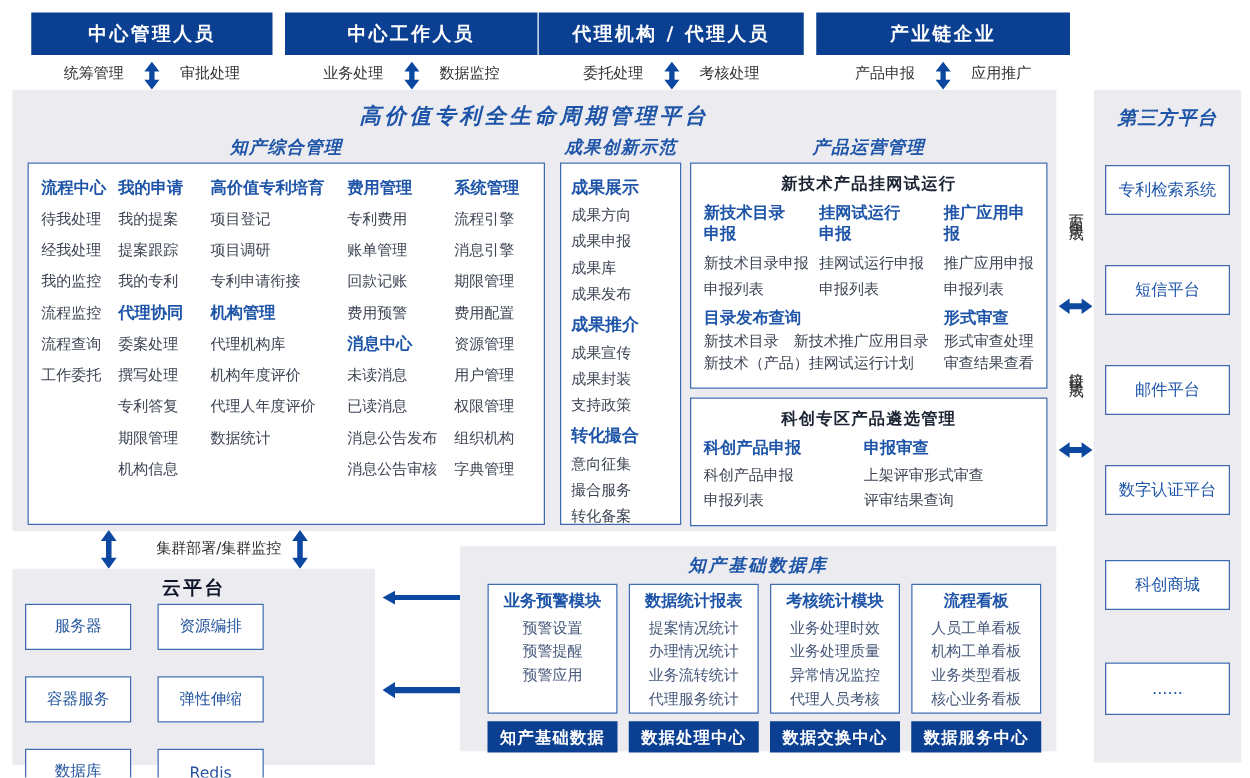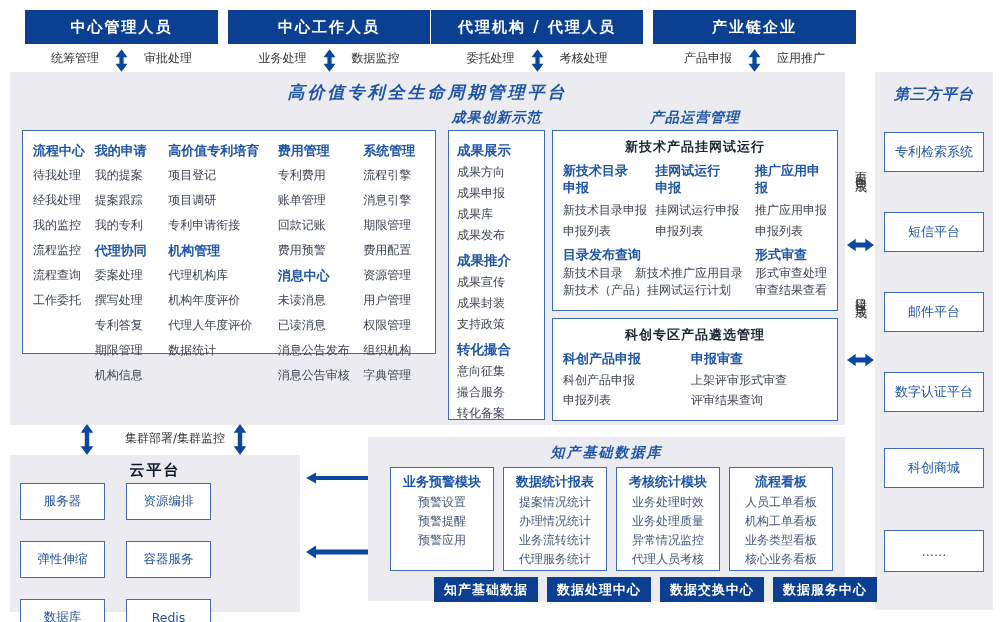--- a/index.html
+++ b/index.html
@@ -16,21 +16,21 @@
 
   
   .main-area { position:absolute; left:10px; top:72px; width:835px; height:353px; background:#ececf0; }
   .platform-title { position:absolute; top:9px; left:0; width:100%; text-align:center;
                     font-size:17px; font-weight:bold; font-style:italic; color:#1e55a8; letter-spacing:3px; }
   .section-title { position:absolute; top:37px; text-align:center; font-size:14px; font-weight:bold;
                    font-style:italic; color:#1e55a8; letter-spacing:1px; }
   .wbox { position:absolute; background:#fff; border:1.5px solid #3f6cb0; }
 
   
-  .ipbox { left:12px; top:58px; width:414px; height:224px; display:flex; padding:7px 10px; justify-content:space-between; }
+  .ipbox { left:12px; top:58px; width:414px; height:290px; display:flex; padding:7px 10px; justify-content:space-between; }
   .gtitle { font-weight:bold; font-size:13px; color:#1e55a8; height:25px; line-height:25px; white-space:nowrap; }
   .item  { font-size:12px; color:#3d4453; height:25px; line-height:25px; white-space:nowrap; }
 
   
   .achbox { left:438px; top:58px; width:97px; height:290px; padding:5px 0 0 8px; }
   .agtitle { font-weight:bold; font-size:13.5px; color:#1e55a8; height:24px; line-height:24px; margin-top:2px; white-space:nowrap; }
   .aitem { font-size:12px; color:#3d4453; height:21px; line-height:21px; white-space:nowrap; }
 
   
   .prodbox1 { left:542px; top:58px; width:286px; height:181px; }
@@ -74,21 +74,21 @@
   .link-arrow { position:absolute; fill:#0c48a0; }
 
   
   .datap { position:absolute; left:368px; top:437px; width:477px; height:164px; background:#ececf0; }
   .datap-title { position:absolute; top:7px; width:100%; text-align:center; font-size:14px; font-weight:bold;
                  font-style:italic; color:#1e55a8; letter-spacing:2px; }
   .mbox { position:absolute; top:30px; width:104px; height:104px; background:#fff; border:1.5px solid #3f6cb0; text-align:center; }
   .mbox-title { font-weight:bold; font-size:13px; color:#1e55a8; line-height:22px; padding-top:3px; white-space:nowrap; }
   .mitem { font-size:12px; color:#45577a; line-height:19px; white-space:nowrap; }
   .mfoot { position:absolute; top:140px; width:104px; height:25px; background:#0b3f92; color:#fff; font-weight:bold;
-           font-size:13px; display:flex; align-items:center; justify-content:center; letter-spacing:1px; white-space:nowrap;margin-left:44px; }
+           font-size:13px; display:flex; align-items:center; justify-content:center; letter-spacing:1px; white-space:nowrap; }
 </style>
 </head>
 <body>
 
 <div class="canvas">
 
   <div class="actor" style="left:25px;width:193px;">
     <div class="actor-box">中心管理人员</div>
     <div class="actor-labels">
       <span class="lbl">统筹管理</span>
@@ -125,20 +125,21 @@
       <svg class="varrow" viewBox="0 0 14 24">
           <path d="M7 0 L13.5 8.5 H9.3 V15.5 H13.5 L7 24 L0.5 15.5 H4.7 V8.5 H0.5 Z"></path>
         </svg>
       <span class="lbl">应用推广</span>
     </div>
   </div>
 
   <div class="main-area">
     <div class="platform-title">高价值专利全生命周期管理平台</div>
 
+    <div class="section-title" style="left:12px;width:414px;">知产综合管理</div>
     <div class="section-title" style="left:438px;width:97px;">成果创新示范</div>
     <div class="section-title" style="left:542px;width:286px;">产品运营管理</div>
 
     <div class="wbox ipbox">
       <div style="width:62px;">
         <div class="gtitle">流程中心</div>
         <div>
             <div class="item">待我处理</div>
             <div class="item">经我处理</div>
             <div class="item">我的监控</div>
@@ -322,22 +323,22 @@
   <div class="cluster-label">集群部署/集群监控</div>
   <svg class="cluster-arrow" style="left:233px;top:424px;" viewBox="0 0 14 32">
       <path d="M7 0 L13.5 9 H9.3 V23 H13.5 L7 32 L0.5 23 H4.7 V9 H0.5 Z"></path>
     </svg>
 
   <div class="cloud">
     <div class="cloud-title">云平台</div>
     <div class="cloud-grid">
         <div class="cbox">服务器</div>
         <div class="cbox">资源编排</div>
+        <div class="cbox">容器服务</div>
         <div class="cbox">弹性伸缩</div>
-        <div class="cbox">容器服务</div>
         <div class="cbox">数据库</div>
         <div class="cbox">Redis</div>
         <div class="cbox">OSS</div>
         <div class="cbox">Elasticsearch</div>
         <div class="cbox">消息队列</div>
       </div>
   </div>
 
   <svg class="link-arrow" style="left:306px;top:472px;width:88px;height:12px;" viewBox="0 0 88 12">
       <path d="M0 6 L10 0.5 V4 H88 V8 H10 V11.5 Z"></path>

